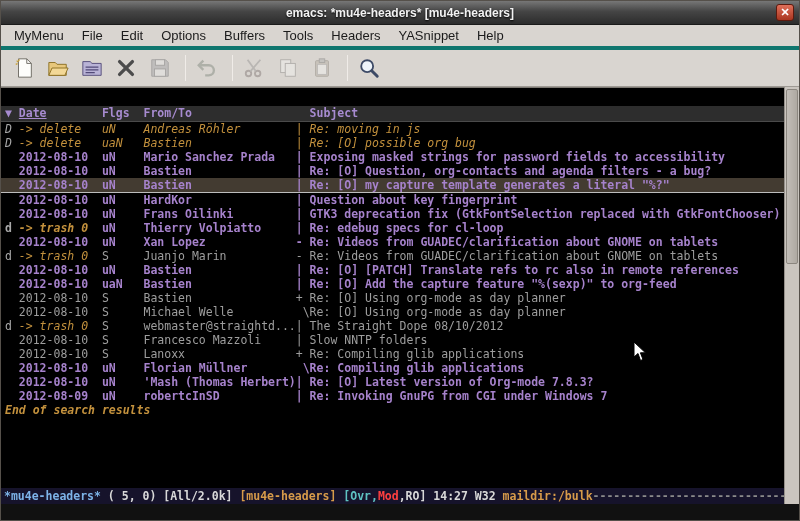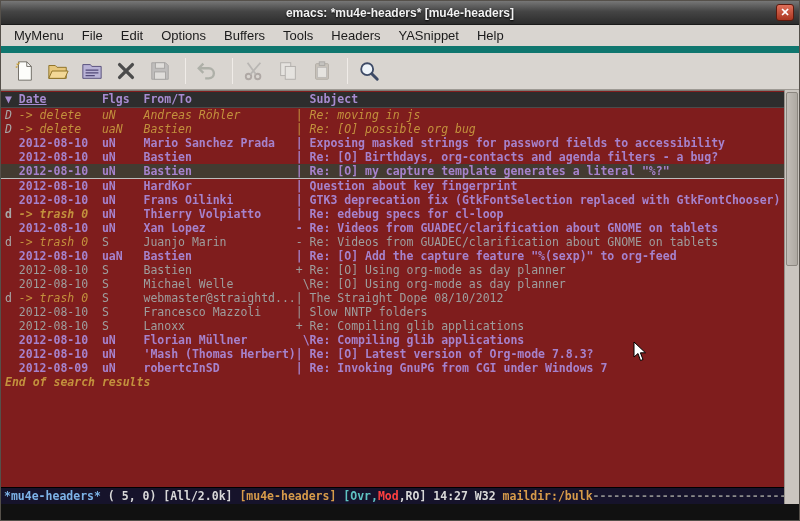--- a/index.html
+++ b/index.html
@@ -18,43 +18,43 @@
   .titlebar .title {
     color:#f2f2f2; font:bold 12px "Liberation Sans", sans-serif; text-shadow:0 1px 2px #000;
   }
   .close-btn {
     position:absolute; right:5px; top:3px; width:18px; height:17px;
     background:linear-gradient(#e0705a,#a93620); border:1px solid #5e1a0e; border-radius:3px;
     color:#fff; font:bold 11px/15px "Liberation Sans",sans-serif; text-align:center; cursor:default;
   }
   
   .menubar {
-    flex:0 0 25px; background:#d9d5d0; border-bottom:7px solid #0f766e;
+    flex:0 0 25px; background:#d9d5d0; border-bottom:4px solid #0f766e;
     display:flex; align-items:center; padding-left:4px;
   }
   .menu-item {
     font:13px "Liberation Sans", sans-serif; color:#1b1b1b; padding:3px 9px; white-space:nowrap;
   }
   
   .toolbar {
     flex:0 0 37px; background:#d9d5d0; border-bottom:1px solid #9e9a94;
     display:flex; align-items:center; padding-left:8px;
   }
   .tool-btn {
     width:31px; height:30px; padding:4px; border:none; background:transparent; margin-right:3px;
   }
   .tool-btn svg { width:22px; height:22px; display:block; }
   .tool-btn.disabled { opacity:.35; filter:grayscale(.8); }
   .tool-sep { width:1px; height:26px; background:#aaa59e; border-right:1px solid #f0ece8; margin:0 6px; }
   
   .content { flex:1 1 auto; display:flex; min-height:0; }
   .main-col { flex:1 1 auto; display:flex; flex-direction:column; min-width:0; border-top:1px solid #7e7a74; }
   .text-area {
-    flex:1 1 auto; background:#7f1d1d; overflow:hidden;
-    font-size:11.5px; line-height:14px; padding-top:1px;
+    flex:1 1 auto; background:#000000; overflow:hidden;
+    font-size:11.5px; line-height:14px; padding-top:18px;
   }
   .header-line {
     height:16px; line-height:15px; background:#2d2d2d; border-bottom:1px solid #4a4a4a;
     color:#a78bd0; font-weight:bold; white-space:pre; padding-left:4px;
   }
   .header-line .f-date { text-decoration:underline; }
   .hrow { height:14px; white-space:pre; padding-left:4px; overflow:hidden; }
   .f-prefix { display:inline-block; width:2ch; color:#a8a8a8; }
   .f-date   { display:inline-block; width:12ch; }
   .f-flags  { display:inline-block; width:6ch; }
@@ -163,27 +163,28 @@
     </div>
 
   <div class="content">
     <div class="main-col">
       <div class="text-area">
         <div class="header-line"><span class="f-prefix" style="color:#a78bd0">▼</span><span class="f-date">Date</span><span class="f-flags">Flgs</span><span class="f-from">From/To</span><span class="f-sep"></span><span>Subject</span></div>
         <div>
             <div class="hrow deleted marked"><span class="f-prefix">D</span><span class="f-date">-&gt; delete</span><span class="f-flags">uN</span><span class="f-from">Andreas Röhler</span><span class="f-sep">|</span><span class="f-subject">Re: moving in js</span></div>
             <div class="hrow deleted marked"><span class="f-prefix">D</span><span class="f-date">-&gt; delete</span><span class="f-flags">uaN</span><span class="f-from">Bastien</span><span class="f-sep">|</span><span class="f-subject">Re: [O] possible org bug</span></div>
             <div class="hrow unread"><span class="f-prefix"></span><span class="f-date">2012-08-10</span><span class="f-flags">uN</span><span class="f-from">Mario Sanchez Prada</span><span class="f-sep">|</span><span class="f-subject">Exposing masked strings for password fields to accessibility</span></div>
-            <div class="hrow unread"><span class="f-prefix"></span><span class="f-date">2012-08-10</span><span class="f-flags">uN</span><span class="f-from">Bastien</span><span class="f-sep">|</span><span class="f-subject">Re: [O] Birthdays, org-contacts and agenda filters - a bug?</span></div>
+            <div class="hrow unread"><span class="f-prefix"></span><span class="f-date">2012-08-10</span><span class="f-flags">uN</span><span class="f-from">Bastien</span><span class="f-sep">|</span><span class="f-subject">Re: [O] Question, org-contacts and agenda filters - a bug?</span></div>
             <div class="hrow unread selected"><span class="f-prefix"></span><span class="f-date">2012-08-10</span><span class="f-flags">uN</span><span class="f-from">Bastien</span><span class="f-sep">|</span><span class="f-subject">Re: [O] my capture template generates a literal "%?"</span></div>
             <div class="hrow unread"><span class="f-prefix"></span><span class="f-date">2012-08-10</span><span class="f-flags">uN</span><span class="f-from">HardKor</span><span class="f-sep">|</span><span class="f-subject">Question about key fingerprint</span></div>
             <div class="hrow unread"><span class="f-prefix"></span><span class="f-date">2012-08-10</span><span class="f-flags">uN</span><span class="f-from">Frans Oilinki</span><span class="f-sep">|</span><span class="f-subject">GTK3 deprecation fix (GtkFontSelection replaced with GtkFontChooser)</span></div>
             <div class="hrow unread marked"><span class="f-prefix">d</span><span class="f-date">-&gt; trash 0</span><span class="f-flags">uN</span><span class="f-from">Thierry Volpiatto</span><span class="f-sep">|</span><span class="f-subject">Re: edebug specs for cl-loop</span></div>
             <div class="hrow unread"><span class="f-prefix"></span><span class="f-date">2012-08-10</span><span class="f-flags">uN</span><span class="f-from">Xan Lopez</span><span class="f-sep">-</span><span class="f-subject">Re: Videos from GUADEC/clarification about GNOME on tablets</span></div>
             <div class="hrow read marked"><span class="f-prefix">d</span><span class="f-date">-&gt; trash 0</span><span class="f-flags">S</span><span class="f-from">Juanjo Marin</span><span class="f-sep">-</span><span class="f-subject">Re: Videos from GUADEC/clarification about GNOME on tablets</span></div>
+            <div class="hrow unread"><span class="f-prefix"></span><span class="f-date">2012-08-10</span><span class="f-flags">uN</span><span class="f-from">Bastien</span><span class="f-sep">|</span><span class="f-subject">Re: [O] [PATCH] Translate refs to rc also in remote references</span></div>
             <div class="hrow unread"><span class="f-prefix"></span><span class="f-date">2012-08-10</span><span class="f-flags">uaN</span><span class="f-from">Bastien</span><span class="f-sep">|</span><span class="f-subject">Re: [O] Add the capture feature "%(sexp)" to org-feed</span></div>
             <div class="hrow read"><span class="f-prefix"></span><span class="f-date">2012-08-10</span><span class="f-flags">S</span><span class="f-from">Bastien</span><span class="f-sep">+</span><span class="f-subject">Re: [O] Using org-mode as day planner</span></div>
             <div class="hrow read"><span class="f-prefix"></span><span class="f-date">2012-08-10</span><span class="f-flags">S</span><span class="f-from">Michael Welle</span><span class="f-sep"> \</span><span class="f-subject">Re: [O] Using org-mode as day planner</span></div>
             <div class="hrow read marked"><span class="f-prefix">d</span><span class="f-date">-&gt; trash 0</span><span class="f-flags">S</span><span class="f-from">webmaster@straightd...</span><span class="f-sep">|</span><span class="f-subject">The Straight Dope 08/10/2012</span></div>
             <div class="hrow read"><span class="f-prefix"></span><span class="f-date">2012-08-10</span><span class="f-flags">S</span><span class="f-from">Francesco Mazzoli</span><span class="f-sep">|</span><span class="f-subject">Slow NNTP folders</span></div>
             <div class="hrow read"><span class="f-prefix"></span><span class="f-date">2012-08-10</span><span class="f-flags">S</span><span class="f-from">Lanoxx</span><span class="f-sep">+</span><span class="f-subject">Re: Compiling glib applications</span></div>
             <div class="hrow unread"><span class="f-prefix"></span><span class="f-date">2012-08-10</span><span class="f-flags">uN</span><span class="f-from">Florian Müllner</span><span class="f-sep"> \</span><span class="f-subject">Re: Compiling glib applications</span></div>
             <div class="hrow unread"><span class="f-prefix"></span><span class="f-date">2012-08-10</span><span class="f-flags">uN</span><span class="f-from">'Mash (Thomas Herbert)</span><span class="f-sep">|</span><span class="f-subject">Re: [O] Latest version of Org-mode 7.8.3?</span></div>
             <div class="hrow unread"><span class="f-prefix"></span><span class="f-date">2012-08-09</span><span class="f-flags">uN</span><span class="f-from">robertcInSD</span><span class="f-sep">|</span><span class="f-subject">Re: Invoking GnuPG from CGI under Windows 7</span></div>
           </div>

